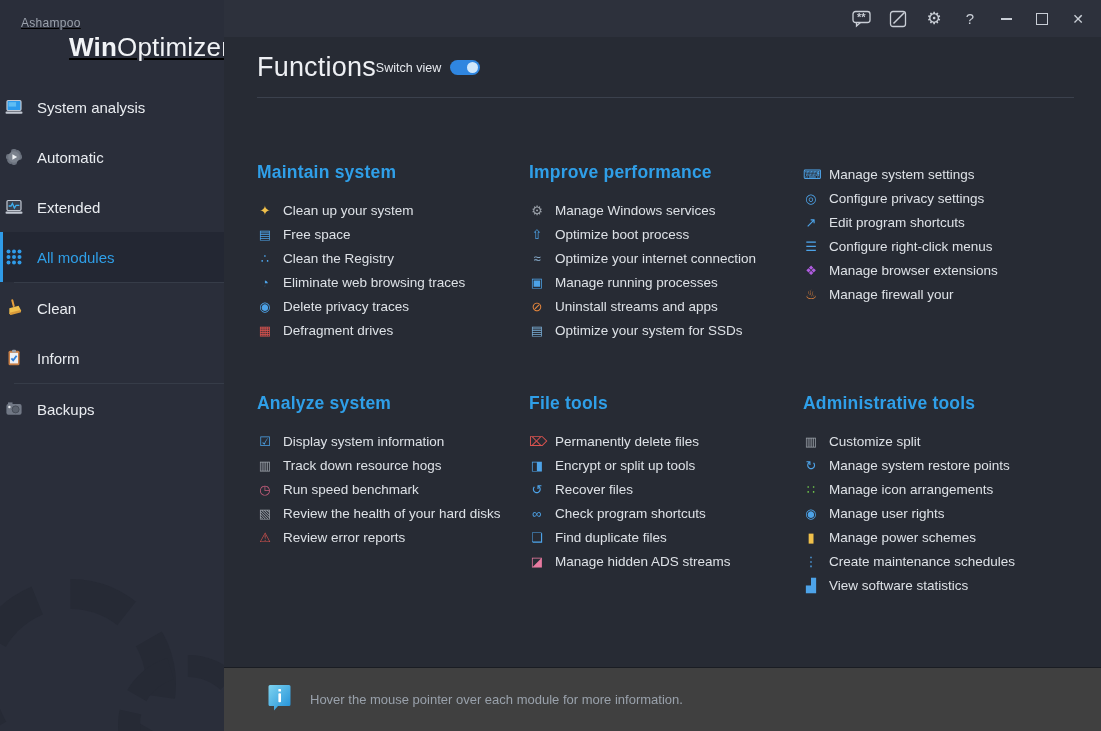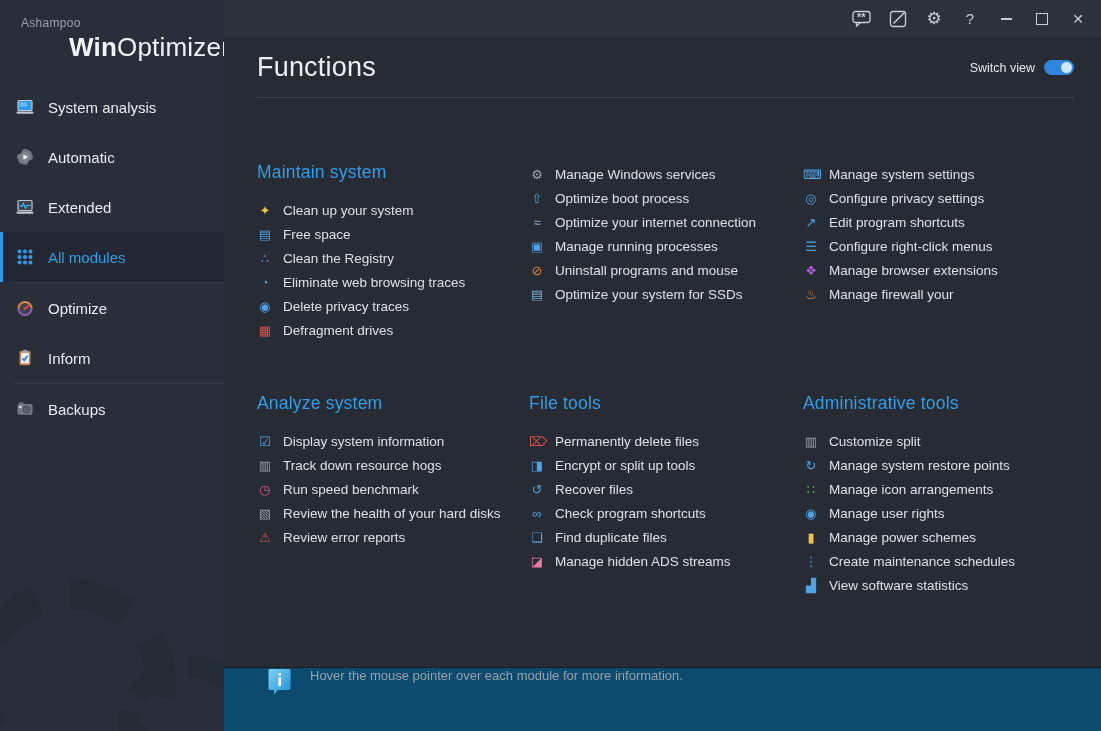--- a/index.html
+++ b/index.html
@@ -5,64 +5,64 @@
   html,body{margin:0;padding:0;background:#1c1f27;}
   .window{width:1101px;height:731px;position:relative;overflow:hidden;
           font-family:"Liberation Sans",sans-serif;background:#272b34;-webkit-font-smoothing:antialiased;}
 
   
   .sidebar{position:absolute;top:0;left:0;bottom:0;width:224px;background:#2a2e3a;overflow:hidden;z-index:2;}
   .sidebar .gear1{position:absolute;left:-34px;bottom:-58px;width:150px;height:150px;
                   border:30px dashed #262a35;border-radius:50%;}
   .sidebar .gear2{position:absolute;left:118px;bottom:-64px;width:96px;height:96px;
                   border:22px dashed #262a35;border-radius:50%;}
-  .logo{padding:16px 0 0 21px;position:relative;}
+  .logo{padding:16px 0 0 21px;position:relative;text-decoration:underline;}
   .brand-top{font-size:12px;color:#9aa1ac;letter-spacing:.3px;}
   .brand-row{display:flex;align-items:center;margin-top:1px;}
   .brand-name{font-size:26px;font-weight:300;color:#f1f3f6;letter-spacing:.2px;margin-left:48px;}
   .brand-name b{font-weight:600;}
   .badge{margin-left:9px;width:38px;height:33px;border-radius:7px;
          background:linear-gradient(#41aaf2,#1e7fd6);display:flex;align-items:center;justify-content:center;
          font-size:21px;font-weight:700;color:#0f2334;}
   .nav{margin-top:18px;position:relative;}
-  .nav-item{height:50px;display:flex;align-items:center;padding-left:11px;gap:13px;
+  .nav-item{height:50px;display:flex;align-items:center;padding-left:0;gap:13px;
             font-size:15px;color:#e9ecf0;border-left:3px solid transparent;cursor:default;}
   .nav-item.active{background:#232733;border-left-color:#2f9be8;color:#2f9fe8;}
   .nav-item .nicon{width:21px;height:20px;display:flex;align-items:center;justify-content:center;flex:none;}
   .nav-div{height:1px;background:#363c48;margin-left:14px;}
 
   
   .main{margin-left:224px;height:100%;display:flex;flex-direction:column;background:#272b34;}
   .titlebar{height:37px;background:#2d313c;display:flex;justify-content:flex-end;align-items:center;
             padding-right:8px;flex:none;}
   .tb-btn{width:30px;height:28px;display:flex;align-items:center;justify-content:center;
           color:#c9ced6;font-size:15px;margin-left:6px;}
   .tb-btn svg{display:block;}
   .tb-gear{font-size:17px;}
   .wc-bar{width:11px;height:2px;background:#c9ced6;display:block;}
   .wc-box{width:10px;height:10px;border:1.4px solid #c9ced6;display:block;}
   .wc-close{font-size:14px;}
 
-  .header{display:flex;align-items:center;justify-content:space-between;
+  .header{display:flex;align-items:center;
           padding:15px 27px 0 33px;flex:none;}
   .page-title{font-size:27px;font-weight:300;color:#edeff3;letter-spacing:.2px;}
   .switch-wrap{display:flex;align-items:center;gap:9px;color:#e6e9ee;font-size:12.5px;}
   .toggle{width:30px;height:15px;border-radius:8px;background:#2f86e0;position:relative;cursor:default;}
   .toggle .knob{position:absolute;right:2px;top:2px;width:11px;height:11px;border-radius:50%;background:#cfe7fb;}
   .hdiv{height:1px;background:#3b414d;margin:14px 27px 0 33px;flex:none;}
 
   .content{flex:1;padding:64px 0 0 33px;display:grid;
            grid-template-columns:272px 274px 1fr;grid-auto-rows:min-content;row-gap:51px;align-content:start;}
-  .section h2{margin:0 0 15px 0;font-size:17.5px;font-weight:400;color:#2f9fe8;letter-spacing:.2px;}
+  .section h2{margin:0 0 15px 0;font-size:17.5px;font-weight:700;color:#2f9fe8;letter-spacing:.2px;}
   .section ul{list-style:none;margin:0;padding:0;}
   .mod{display:flex;align-items:center;height:24px;cursor:default;}
   .mi{width:16px;margin-right:10px;font-size:13px;line-height:1;text-align:center;flex:none;}
   .ml{font-size:13.5px;color:#dde1e6;}
 
-  .footer{height:63px;border-top:1px solid #1a1d23;background:#0c4a6e;display:flex;
+  .footer{height:63px;border-top:1px solid #1a1d23;background:#404040;display:flex;align-items:center;
           padding-left:44px;gap:19px;flex:none;}
   .footer-msg{font-size:13px;color:#99a1ab;}
 </style>
 </head>
 <body>
 
 <div class="window">
 
   <div class="sidebar">
     <div class="gear1"></div>
@@ -127,33 +127,33 @@
               <circle cx="4.5" cy="15.5" r="2"></circle>
               <circle cx="10" cy="15.5" r="2"></circle>
               <circle cx="15.5" cy="15.5" r="2"></circle>
             </svg>
         </span>
         <span>All modules</span>
       </div>
 
       <div class="nav-div"></div>
 
-
-      <div class="nav-item">
-        <span class="nicon">
-          <svg width="20" height="20" viewBox="0 0 20 20">
-              <circle cx="10" cy="10.5" r="7" fill="#3c4350"></circle>
-              <path d="M3.4 10.5 A6.6 6.6 0 0 1 16.6 10.5" fill="none" stroke="#e8833c" stroke-width="2"></path>
-              <path d="M16.6 10.5 A6.6 6.6 0 0 1 3.4 10.5" fill="none" stroke="#9a5cb8" stroke-width="2"></path>
-              <line x1="10" y1="10.5" x2="14.2" y2="7" stroke="#e04848" stroke-width="1.8"></line>
-              <circle cx="10" cy="10.5" r="1.4" fill="#e04848"></circle>
-            </svg>
-        </span>
-        <span>Optimize</span>
-      </div>
+      <div class="nav-item">
+        <span class="nicon">
+          <svg width="20" height="20" viewBox="0 0 20 20">
+              <g transform="rotate(-14 10 10)">
+                <rect x="9.2" y="1" width="2" height="8" rx="1" fill="#e8a03c"></rect>
+                <polygon points="5.4,9 15,9 16.4,14.6 4,14.6" fill="#f2c14e"></polygon>
+                <rect x="4.4" y="13.6" width="11.6" height="2.4" rx="1" fill="#d89a3a"></rect>
+              </g>
+            </svg>
+        </span>
+        <span>Clean</span>
+      </div>
+
 
       <div class="nav-item">
         <span class="nicon">
           <svg width="20" height="20" viewBox="0 0 20 20">
               <rect x="4.5" y="2.8" width="11" height="14.4" rx="1.5" fill="#c87f46"></rect>
               <rect x="6" y="4.8" width="8" height="10.6" fill="#edf0f4"></rect>
               <rect x="8" y="1.8" width="4" height="2.6" rx="1" fill="#9aa1ac"></rect>
               <polyline points="7.4,10.3 9.2,12.3 12.6,7.8" fill="none" stroke="#2f7fd8" stroke-width="1.8"></polyline>
             </svg>
         </span>
@@ -241,40 +241,41 @@
               <span class="ml">Delete privacy traces</span>
             </li>
           <li class="mod">
               <span class="mi" style="color: rgb(217, 83, 79);">▦</span>
               <span class="ml">Defragment drives</span>
             </li>
         </ul>
       </div>
 
       <div class="section">
+        <h2>Improve performance</h2>
         <ul>
           <li class="mod">
               <span class="mi" style="color: rgb(154, 160, 168);">⚙</span>
               <span class="ml">Manage Windows services</span>
             </li>
           <li class="mod">
               <span class="mi" style="color: rgb(77, 163, 232);">⇧</span>
               <span class="ml">Optimize boot process</span>
             </li>
           <li class="mod">
               <span class="mi" style="color: rgb(143, 182, 216);">≈</span>
               <span class="ml">Optimize your internet connection</span>
             </li>
           <li class="mod">
               <span class="mi" style="color: rgb(77, 163, 232);">▣</span>
               <span class="ml">Manage running processes</span>
             </li>
           <li class="mod">
               <span class="mi" style="color: rgb(232, 135, 60);">⊘</span>
-              <span class="ml">Uninstall programs and mouse</span>
+              <span class="ml">Uninstall streams and apps</span>
             </li>
           <li class="mod">
               <span class="mi" style="color: rgb(122, 174, 214);">▤</span>
               <span class="ml">Optimize your system for SSDs</span>
             </li>
         </ul>
       </div>
 
       <div class="section">
         <ul>

